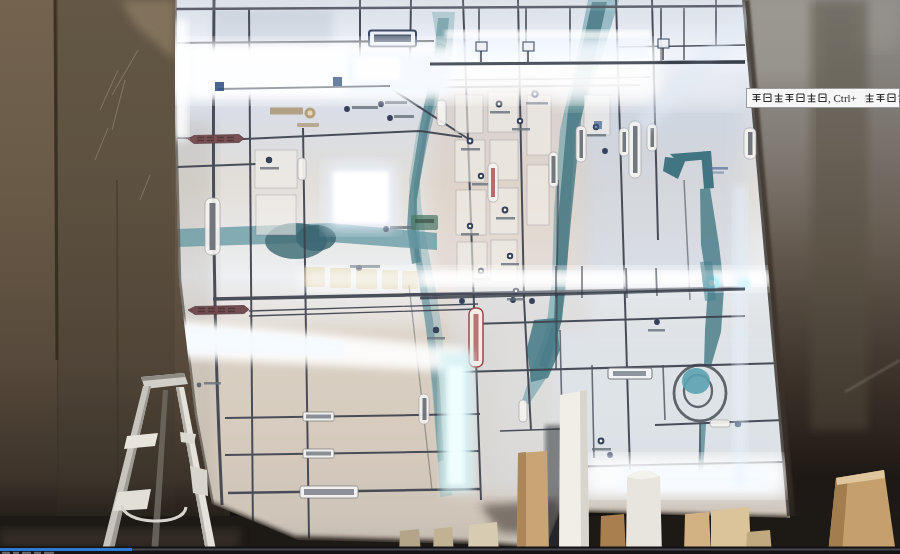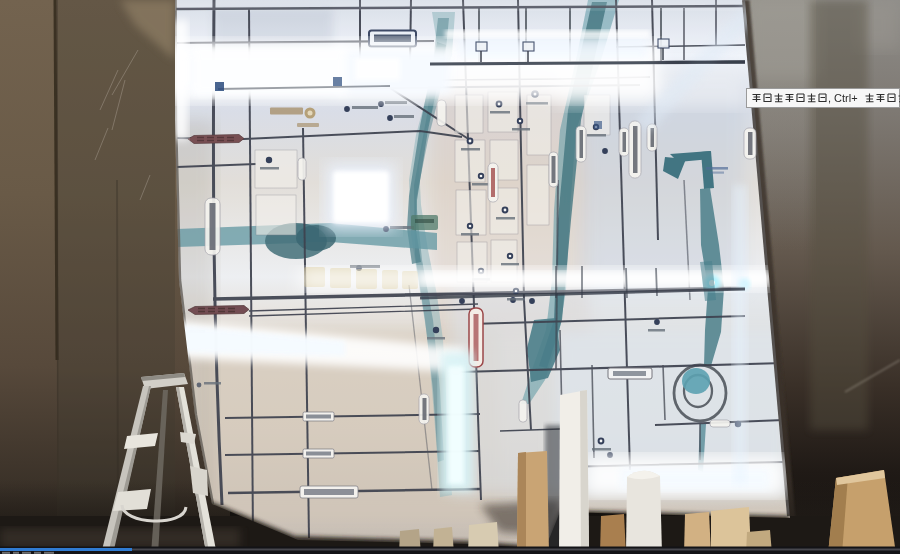--- a/index.html
+++ b/index.html
@@ -1,16 +1,16 @@
 <!DOCTYPE html>
 <html><head>
 <meta charset="utf-8">
 <style>
 html,body{margin:0;padding:0;background:#000;}
-#stage{position:relative;width:900px;height:554px;overflow:hidden;font-family:Liberation Sans, sans-serif;}
+#stage{position:relative;width:900px;height:554px;overflow:hidden;font-family:Liberation Serif, serif;}
 #stage svg{filter:blur(0.4px);}
 </style>
 </head>
 <body>
 <div id="stage">
 <svg width="900" height="554" viewBox="0 0 900 554" xmlns="http://www.w3.org/2000/svg">
 <defs>
 <linearGradient id="lwall" x1="0" y1="0" x2="0" y2="1">
 <stop offset="0" stop-color="#73634f"></stop>
 <stop offset="0.35" stop-color="#695a47"></stop>

